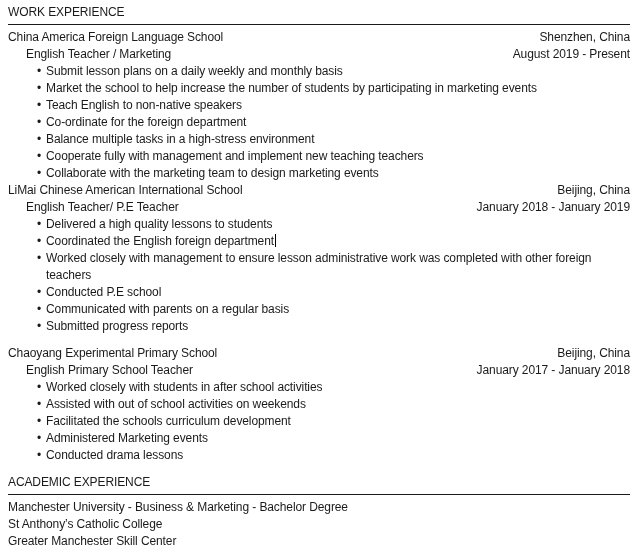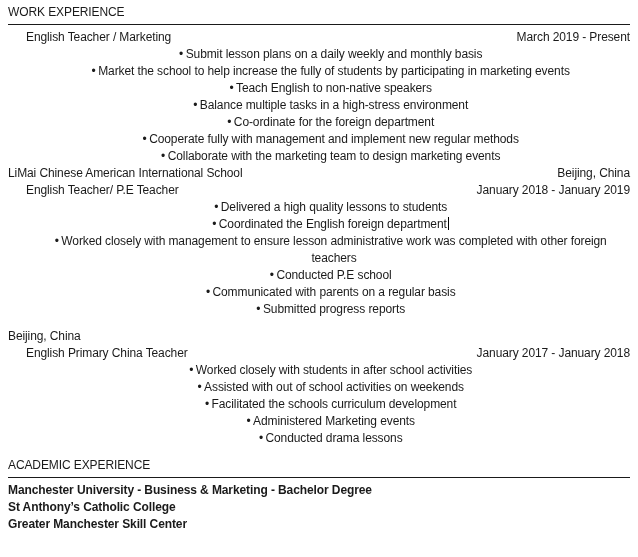--- a/index.html
+++ b/index.html
@@ -43,36 +43,35 @@
   }
   .title {
     font-weight: normal;
     margin-left: 18px;
     white-space: nowrap;
   }
   ul.bullets {
     list-style: none;
     margin: 0;
     padding: 0 0 0 38px;
-    text-align: center;
   }
   ul.bullets li {
     text-indent: -9px;
     padding-right: 8px;
   }
   ul.bullets li::before {
     content: "\2022";
     display: inline-block;
     width: 9px;
     text-indent: 0;
   }
   .job.gap-before { margin-top: 10px; }
   .section.gap-before { margin-top: 10px; }
   .entries .entry {
-    font-weight: bold;
+    font-weight: normal;
     white-space: nowrap;
   }
   .caret {
     display: inline-block;
     width: 1.5px;
     height: 13px;
     background: #000000;
     vertical-align: -2px;
     margin-left: 1px;
   }
@@ -80,30 +79,34 @@
 </head>
 <body>
 
 <div class="page">
 
   <div class="section">
     <div class="section-heading">WORK EXPERIENCE</div>
 
     <div class="job">
       <div class="row">
+        <span class="company">China America Foreign Language School</span>
+        <span class="location">Shenzhen, China</span>
+      </div>
+      <div class="row">
         <span class="title">English Teacher / Marketing</span>
-        <span class="dates">March 2019 - Present</span>
+        <span class="dates">August 2019 - Present</span>
       </div>
       <ul class="bullets">
         <li>Submit lesson plans on a daily weekly and monthly basis</li>
-        <li>Market the school to help increase the fully of students by participating in marketing events</li>
+        <li>Market the school to help increase the number of students by participating in marketing events</li>
         <li>Teach English to non-native speakers</li>
+        <li>Co-ordinate for the foreign department</li>
         <li>Balance multiple tasks in a high-stress environment</li>
-        <li>Co-ordinate for the foreign department</li>
-        <li>Cooperate fully with management and implement new regular methods</li>
+        <li>Cooperate fully with management and implement new teaching teachers</li>
         <li>Collaborate with the marketing team to design marketing events</li>
       </ul>
     </div>
 
     <div class="job">
       <div class="row">
         <span class="company">LiMai Chinese American International School</span>
         <span class="location">Beijing, China</span>
       </div>
       <div class="row">
@@ -115,24 +118,25 @@
         <li><span>Coordinated the English foreign department</span><span class="caret"></span></li>
         <li>Worked closely with management to ensure lesson administrative work was completed with other foreign teachers</li>
         <li>Conducted P.E school</li>
         <li>Communicated with parents on a regular basis</li>
         <li>Submitted progress reports</li>
       </ul>
     </div>
 
     <div class="job gap-before">
       <div class="row">
+        <span class="company">Chaoyang Experimental Primary School</span>
         <span class="location">Beijing, China</span>
       </div>
       <div class="row">
-        <span class="title">English Primary China Teacher</span>
+        <span class="title">English Primary School Teacher</span>
         <span class="dates">January 2017 - January 2018</span>
       </div>
       <ul class="bullets">
         <li>Worked closely with students in after school activities</li>
         <li>Assisted with out of school activities on weekends</li>
         <li>Facilitated the schools curriculum development</li>
         <li>Administered Marketing events</li>
         <li>Conducted drama lessons</li>
       </ul>
     </div>

